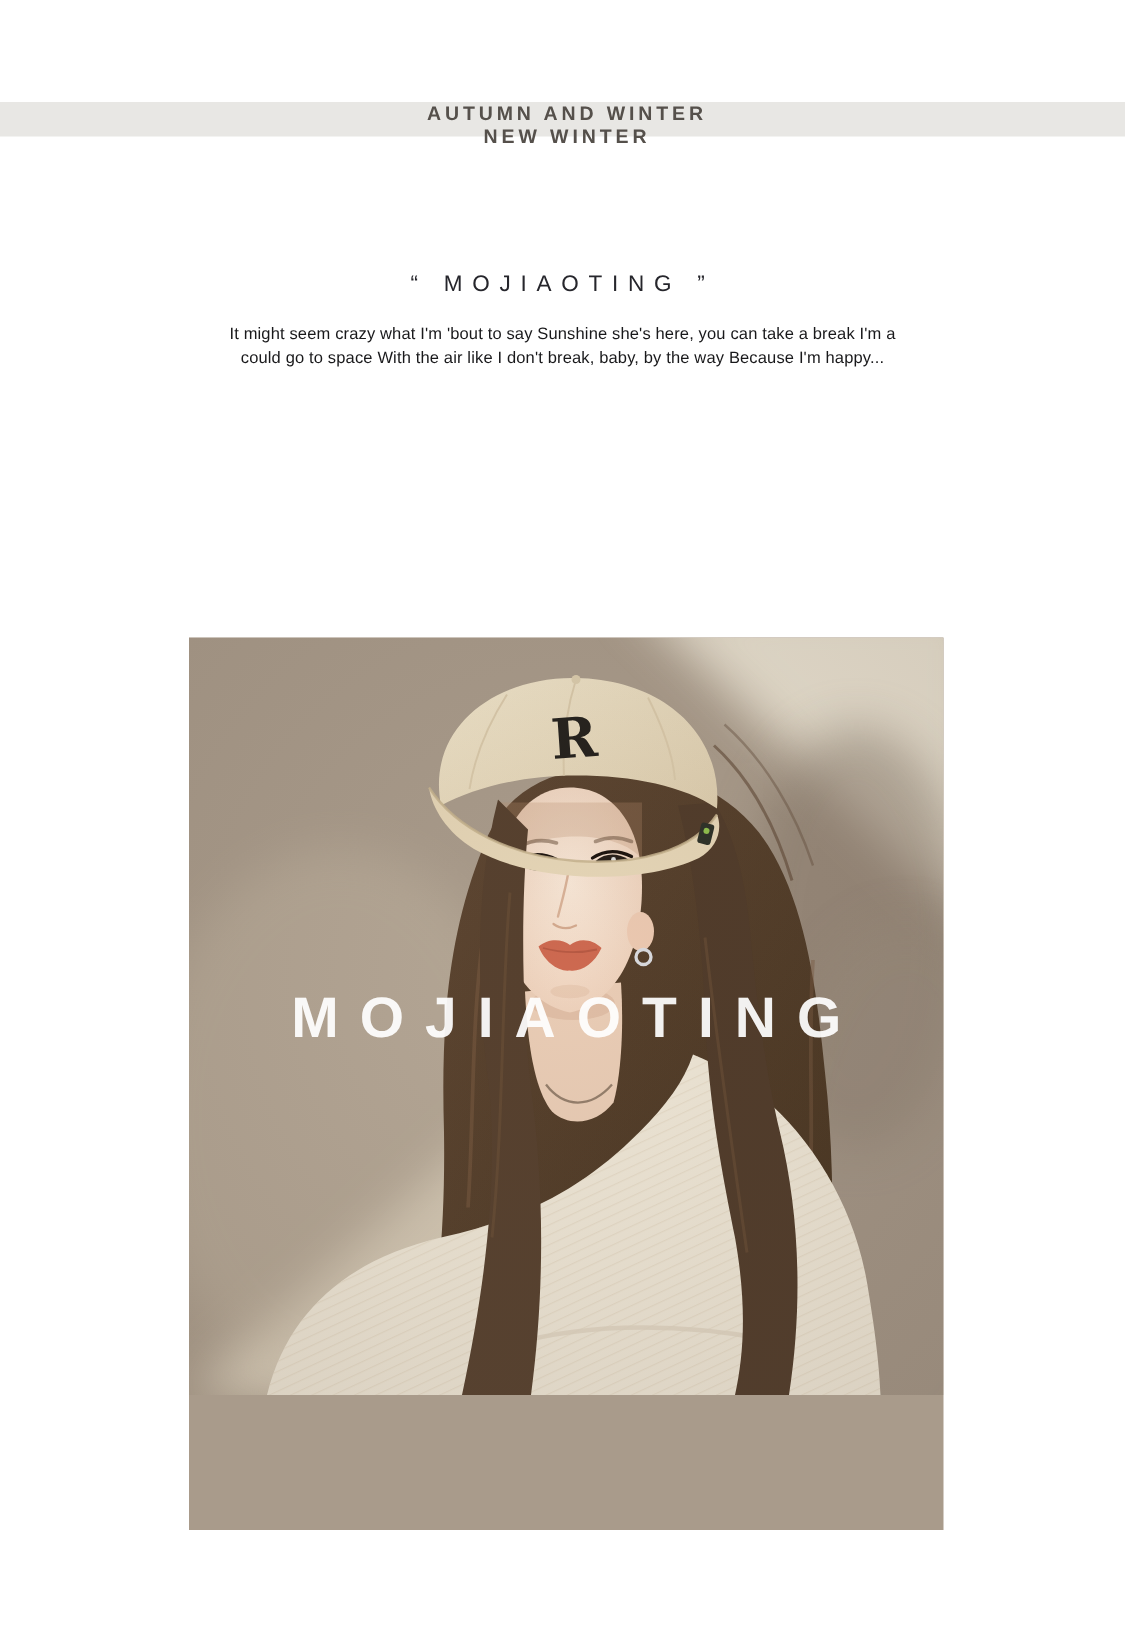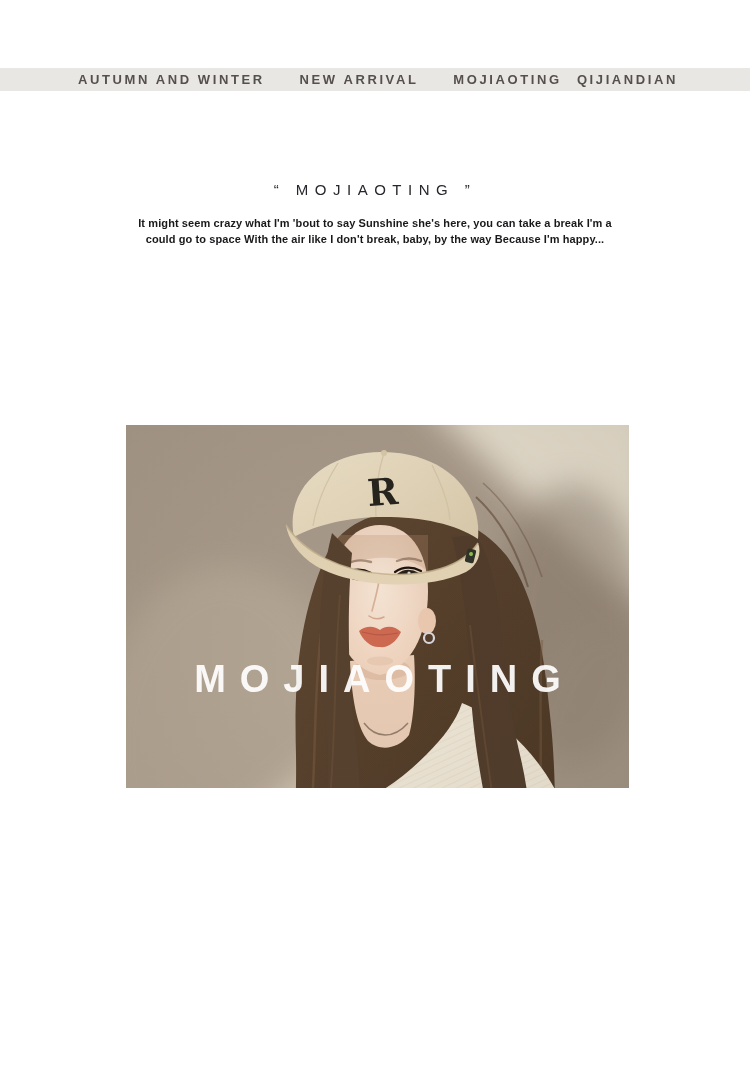--- a/index.html
+++ b/index.html
@@ -9,67 +9,66 @@
     font-family:"Liberation Sans", sans-serif;
     position:relative;
     overflow:hidden;
   }
   .page{position:relative;width:750px;height:1090px;background:#ffffff;}
 
   
   .topbar{
     position:absolute;left:0;top:68px;width:750px;height:23px;
     background:#e8e7e4;
-    display:flex;align-items:center;justify-content:space-between;
-    box-sizing:border-box;padding:0 72px 0 78px;
+    display:flex;align-items:center;
+    box-sizing:border-box;padding:0 72px 0 78px;flex-direction:column;
   }
   .topbar .nav-item{
     font-size:13px;font-weight:700;color:#55504b;
     letter-spacing:2.6px;white-space:nowrap;cursor:pointer;
   }
   .topbar .nav-item.brand{word-spacing:9px;}
 
   
   .intro-title{
     position:absolute;left:0;top:181px;width:750px;
     text-align:center;
     font-size:15px;font-weight:400;color:#26262c;
     letter-spacing:6.5px;white-space:nowrap;
   }
   .intro-text{
     position:absolute;left:0;top:216px;width:750px;
     text-align:center;
-    font-size:11px;line-height:15.5px;font-weight:700;color:#19191b;
+    font-size:11px;line-height:15.5px;font-weight:400;color:#19191b;
     letter-spacing:.1px;
   }
   .intro-text span{display:block;}
 
   
   .hero{
-    position:absolute;left:126px;top:425px;width:503px;height:363px;
+    position:absolute;left:126px;top:425px;width:503px;height:595px;
     overflow:hidden;background:#a99b8b;
   }
   .hero svg{position:absolute;left:0;top:0;width:503px;height:505px;display:block;}
   .hero-overlay{
     position:absolute;left:0;top:233px;width:503px;
     text-align:center;
     font-size:38px;font-weight:700;color:#ffffff;
     letter-spacing:14px;text-indent:14px;
     opacity:.93;white-space:nowrap;
   }
 </style>
 </head>
 <body>
 
 <div class="page">
 
   <div class="topbar">
     <span class="nav-item">AUTUMN AND WINTER</span>
-    <span class="nav-item">NEW ARRIVAL</span>
-    <span class="nav-item brand">MOJIAOTING QIJIANDIAN</span>
+    <span class="nav-item">NEW WINTER</span>
   </div>
 
   <div class="intro-title">“ MOJIAOTING ”</div>
 
   <div class="intro-text">
     <span>It might seem crazy what I'm 'bout to say Sunshine she's here, you can take a break I'm a</span>
     <span>could go to space With the air like I don't break, baby, by the way Because I'm happy...</span>
   </div>
 
   <div class="hero">

